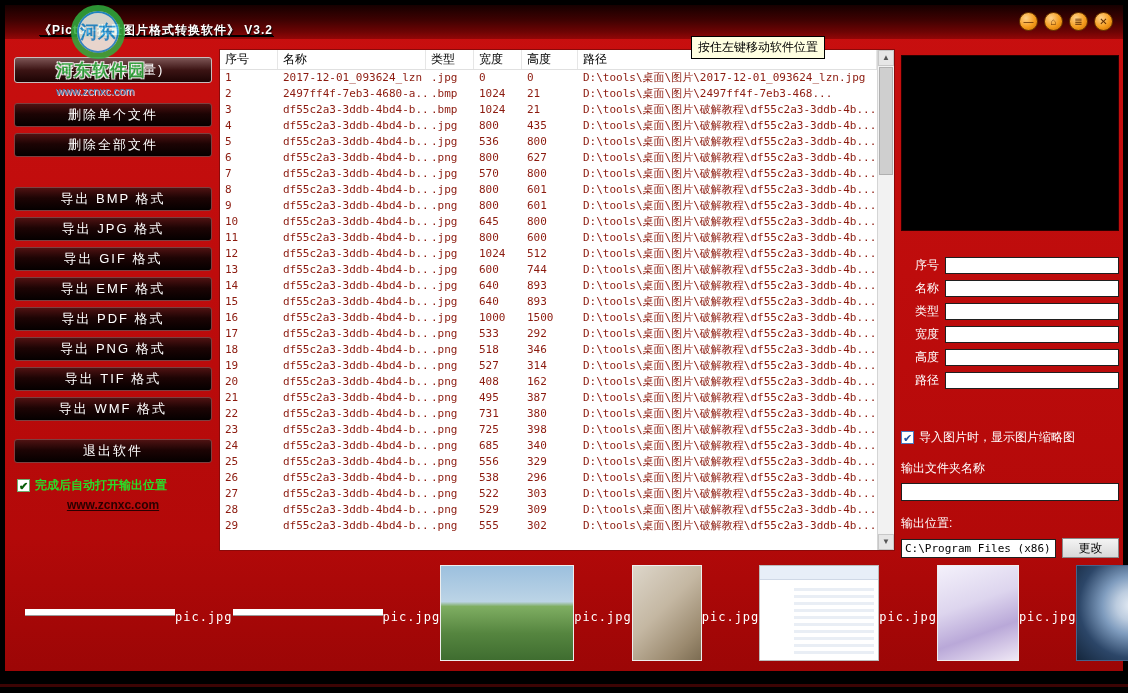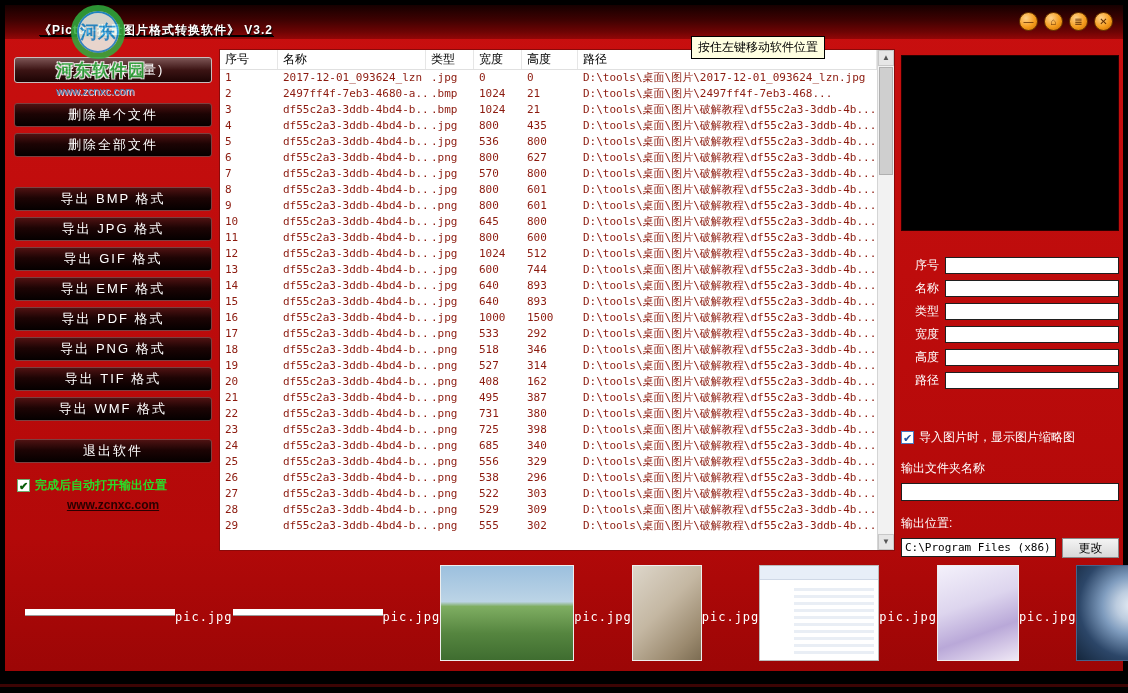--- a/index.html
+++ b/index.html
@@ -120,21 +120,21 @@
   .field-row label {
     width:38px; color:#fff; font-size:12px; text-align:right; margin-right:6px; flex:0 0 38px;
   }
   .field-row input, .text-input {
     flex:1; height:17px; border:1px solid #1f1f1f; background:#fff;
     font-size:11px; padding:0 3px; font-family:"DejaVu Sans Mono", monospace;
   }
   .thumb-check { display:flex; align-items:center; gap:5px; margin-top:40px; color:#fff; font-size:12px; }
   .out-label { color:#fff; font-size:12px; margin-top:14px; }
   .folder-input { width:100%; height:18px; margin-top:6px; display:block; }
-  .loc-row { display:flex; gap:6px; margin-top:6px; align-items:flex-start; }
+  .loc-row { display:flex; gap:6px; margin-top:6px; align-items:center; }
   .loc-row input { flex:1; height:19px; }
   .change-btn {
     width:66px; height:20px; background:linear-gradient(#f4f4f4,#d9d9d9);
     border:1px solid #8a8a8a; font-size:12px; cursor:pointer;
   }
   
   .thumbs {
     position:absolute; left:0; top:548px; width:1118px; height:118px;
     display:flex; justify-content:space-between; padding:2px 20px 0 20px;
   }

